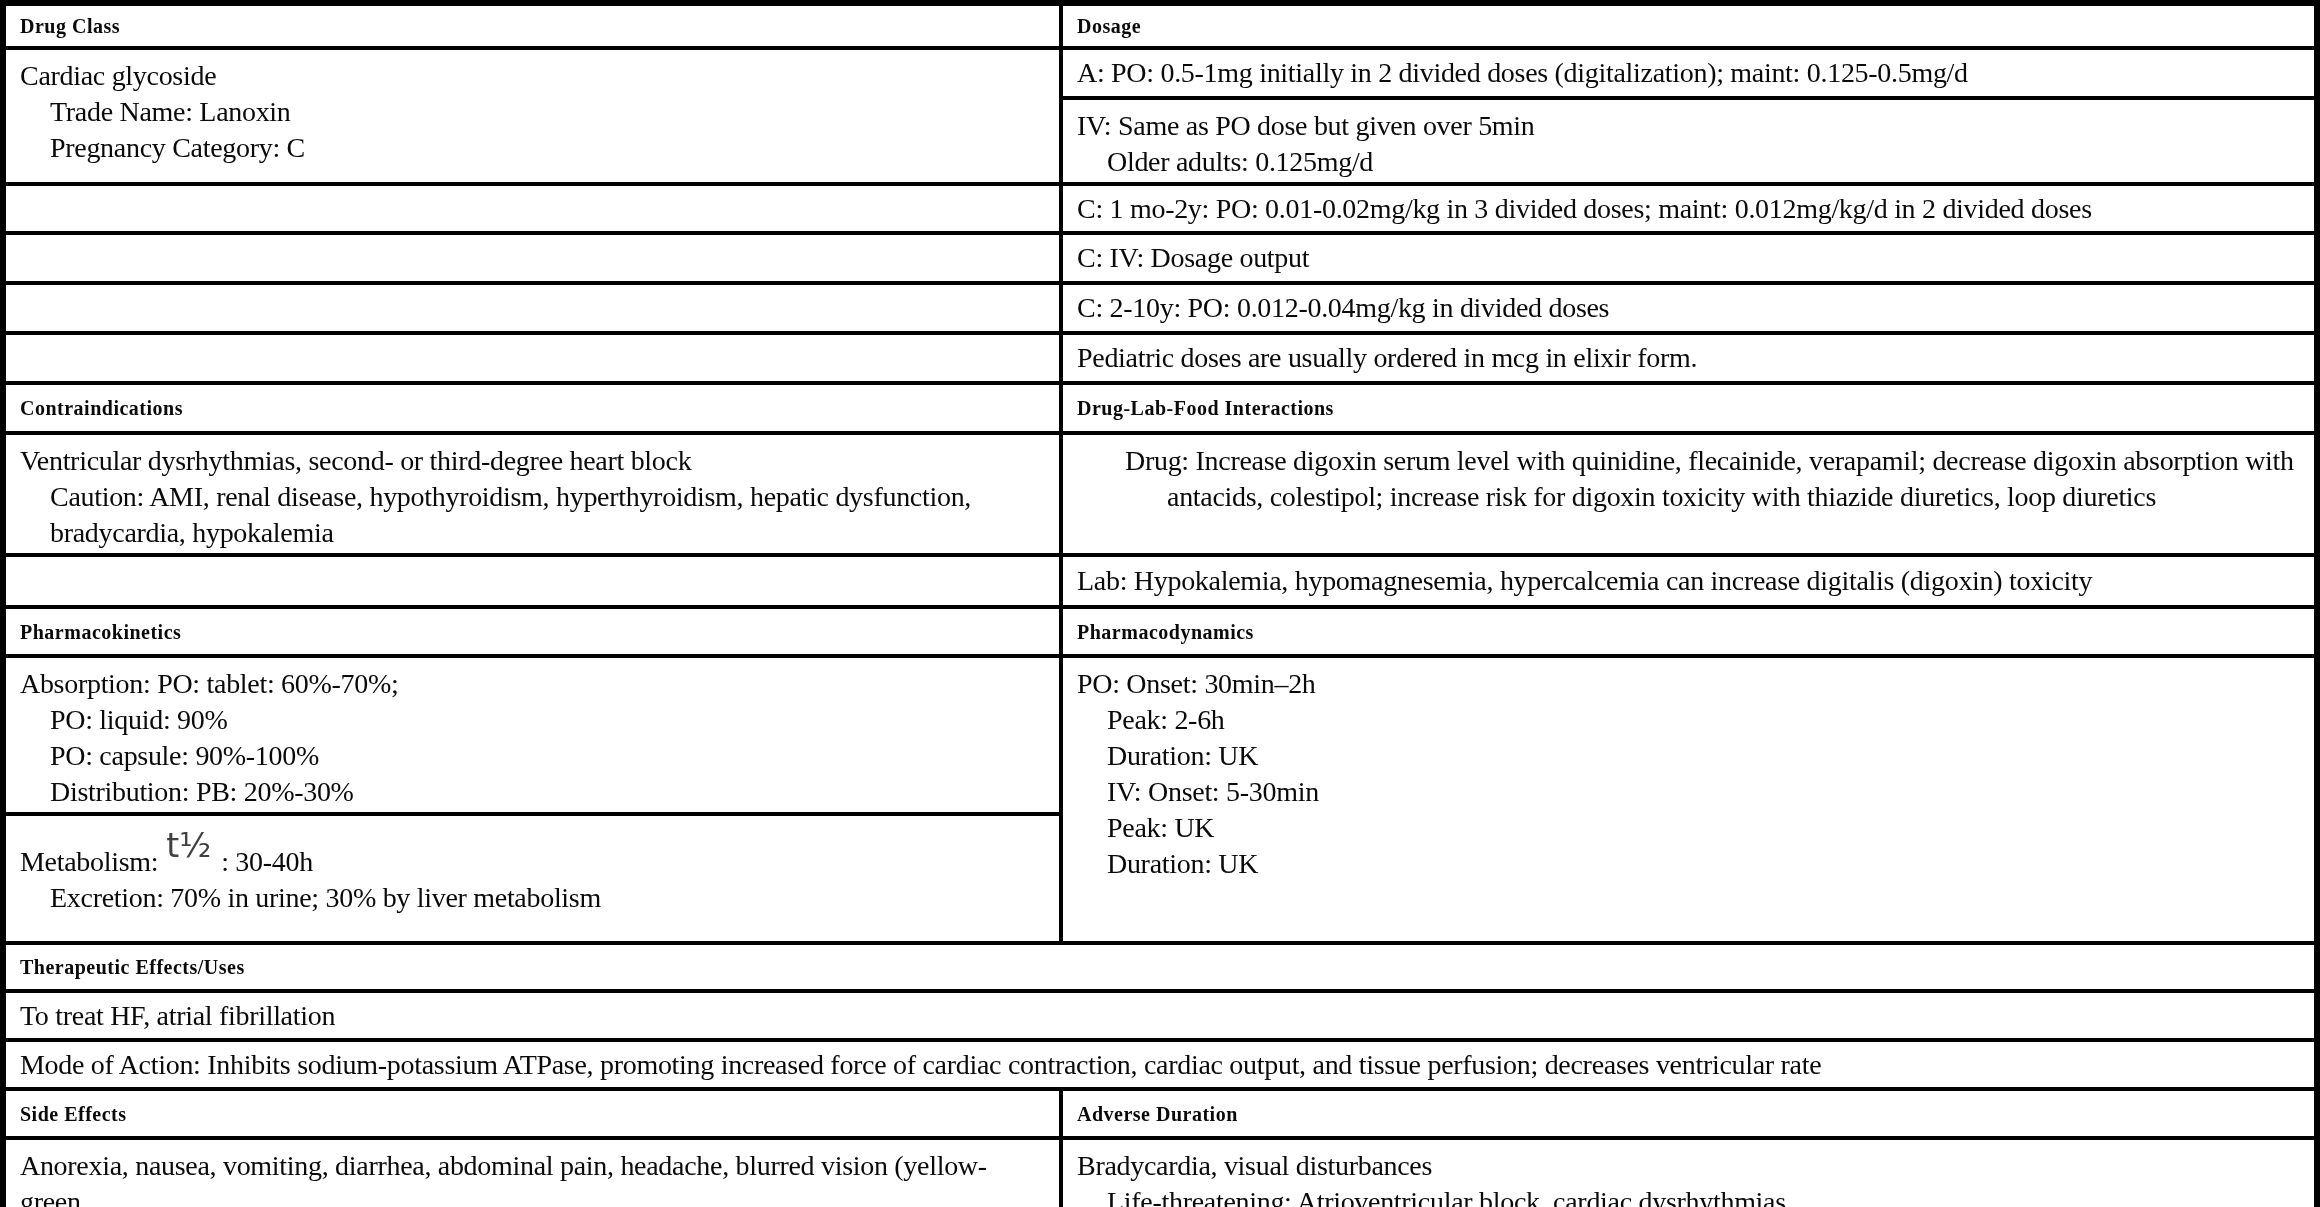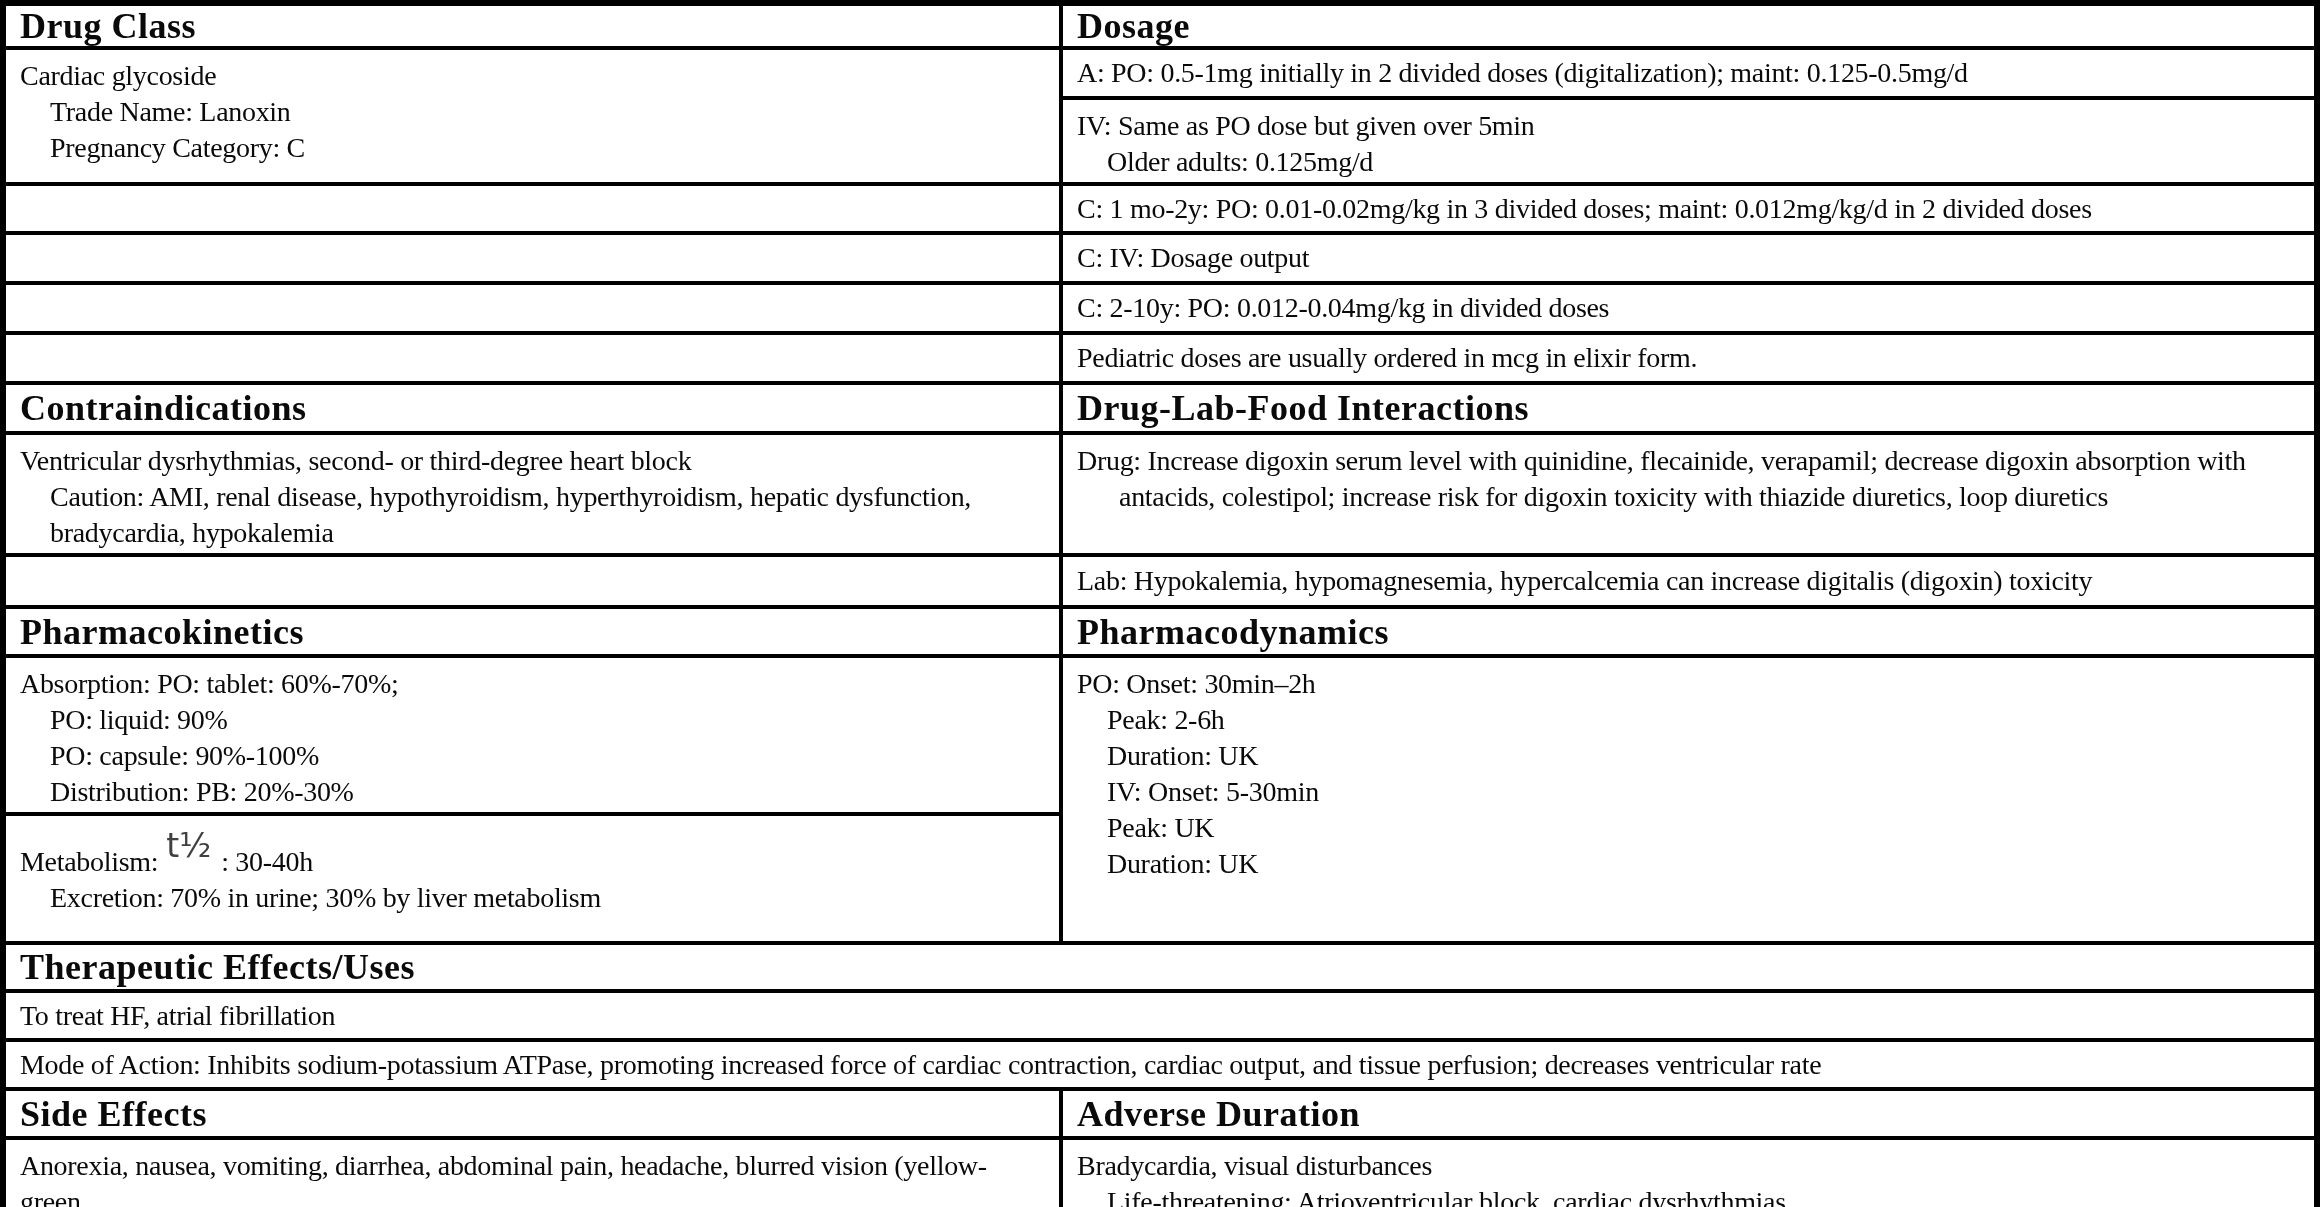--- a/index.html
+++ b/index.html
@@ -26,25 +26,25 @@
     padding: 2px 14px;
     font-size: 28px;
     line-height: 36px;
     letter-spacing: -0.3px;
     overflow: hidden;
     box-sizing: border-box;
   }
   td.hd {
     font-weight: 700;
     letter-spacing: 0.5px;
-    font-size: 36px;
+    font-size: 20px;
   }
   td.vtop { vertical-align: top; padding-top: 8px; }
   .ind { margin-left: 30px; }
-  .hang { padding-left: 42px; text-indent: -42px; }
+  .hang { padding-left: 42px; text-indent: -42px; margin-left: 48px; }
   
   tr.r-h1   { height: 44px; }
   tr.r-a    { height: 50px; }
   tr.r-iv   { height: 86px; }
   tr.r-c1   { height: 49px; }
   tr.r-civ  { height: 50px; }
   tr.r-c2   { height: 50px; }
   tr.r-ped  { height: 50px; }
   tr.r-h2   { height: 50px; }
   tr.r-con  { height: 116px; }

